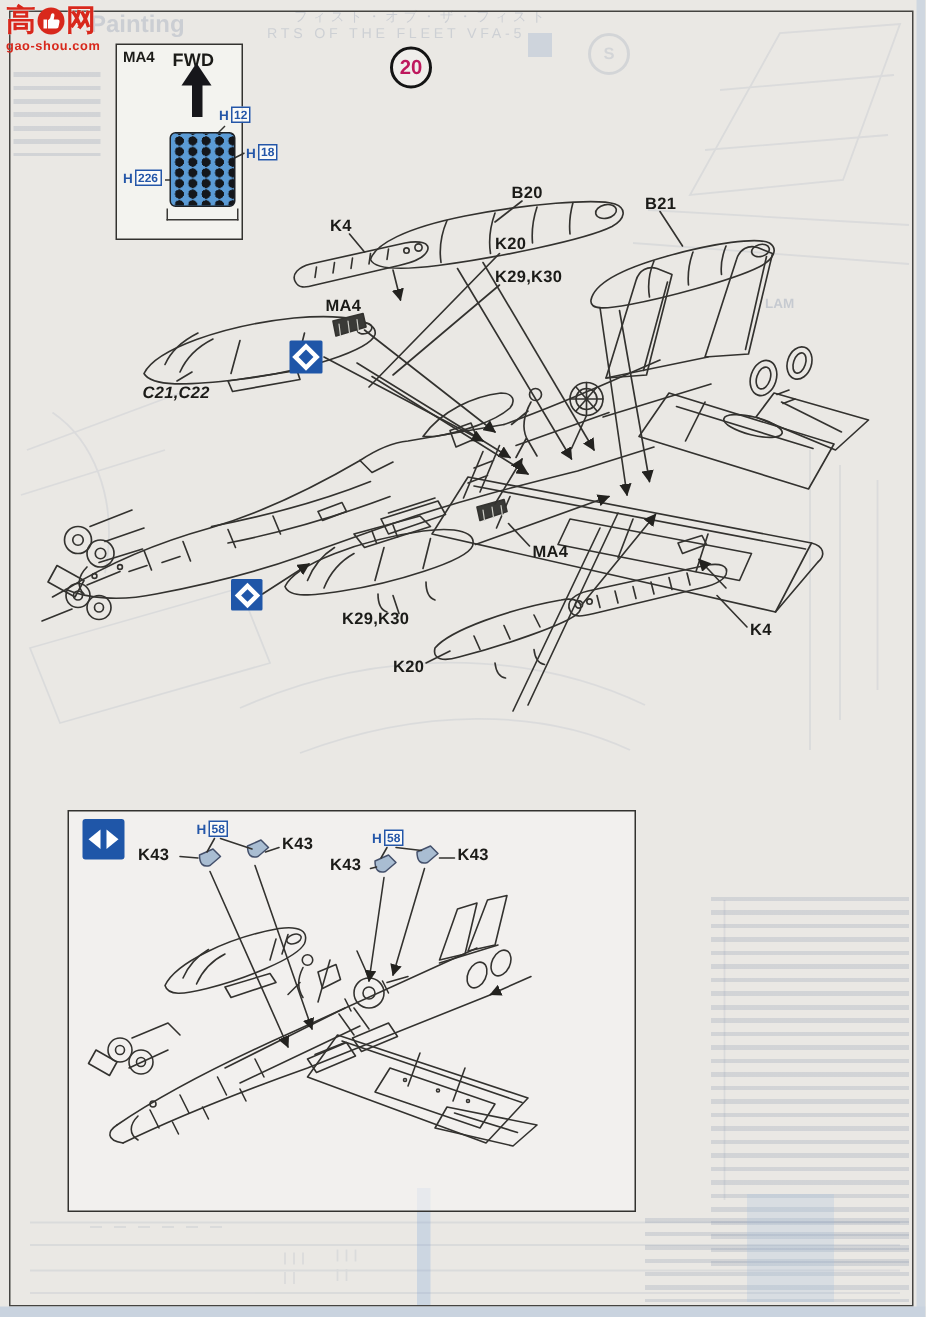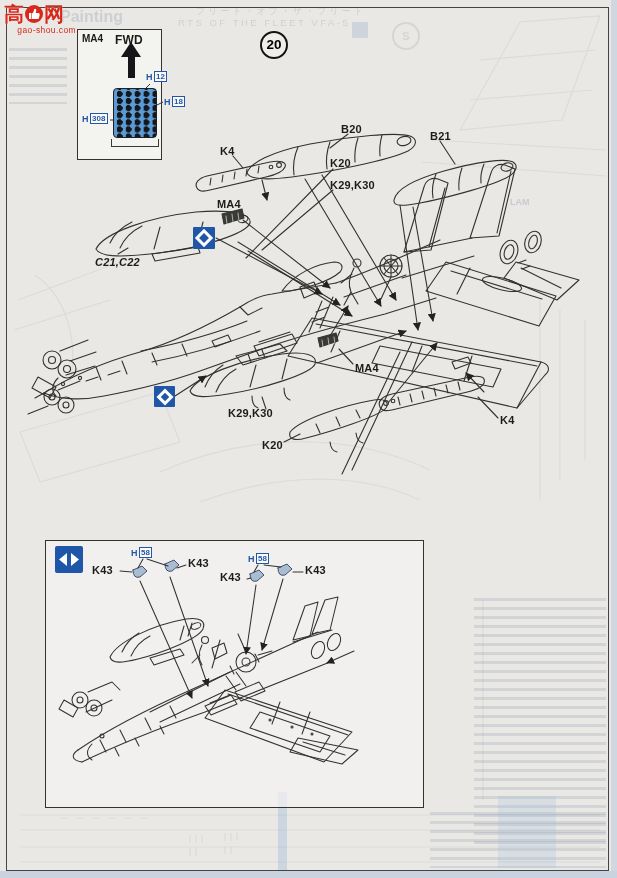--- a/index.html
+++ b/index.html
@@ -36,41 +36,41 @@
   .fwdHead{left:121px;top:42px;width:0;height:0;border-left:10px solid transparent;border-right:10px solid transparent;border-bottom:15px solid #16161a;}
   .fwdShaft{left:128px;top:56px;width:7px;height:22px;background:#16161a;}
   
   .lbl{font-weight:700;font-size:11px;color:#1b1b18;white-space:nowrap;letter-spacing:.2px;}
   .lbl-sm{font-weight:700;font-size:10.5px;color:#1b1b18;}
   
   .hc{display:flex;align-items:center;gap:1px;color:#2456a8;font-weight:700;font-size:9px;white-space:nowrap;}
   .hc .hbox{border:1px solid #2456a8;font-size:8px;line-height:9px;padding:0 1.5px;background:rgba(252,252,250,.9);}
   
   .step{left:260px;top:31px;width:24px;height:24px;border:2.4px solid #141414;border-radius:50%;
-        text-align:center;line-height:24px;font-weight:700;font-size:13.5px;color:#000000;background:rgba(245,244,241,.5);}
+        text-align:center;line-height:24px;font-weight:700;font-size:13.5px;color:#be185d;background:rgba(245,244,241,.5);}
   
   .dia{background:#1f56a8;border-radius:1px;}
   .dia .w{position:absolute;left:50%;top:50%;width:13px;height:13px;background:#fff;transform:translate(-50%,-50%) rotate(45deg);}
   .dia .b{position:absolute;left:50%;top:50%;width:7px;height:7px;background:#1f56a8;transform:translate(-50%,-50%) rotate(45deg);}
   
   .logo{left:4px;top:3px;width:72px;height:46px;}
   .logoRow{display:flex;align-items:center;gap:1px;}
   .logoChar{color:#d8281c;font-weight:700;font-size:20px;line-height:22px;text-shadow:0 0 1px #fff;}
   .logoBadge{width:18px;height:18px;border-radius:50%;background:#d8281c;position:relative;flex:0 0 auto;}
-  .logoUrl{color:#d8281c;font-weight:400;font-size:8.5px;letter-spacing:.4px;margin-top:0px;text-align:right;}
+  .logoUrl{color:#d8281c;font-weight:700;font-size:8.5px;letter-spacing:.4px;margin-top:0px;}
   svg.art{left:0;top:0;width:617px;height:878px;pointer-events:none;}
 </style>
 </head>
 <body>
 
 <div class="abs" style="left:0;top:0;width:617px;height:878px;">
 
   <div>
     <div class="abs ghostText g-painting">Painting</div>
-    <div class="abs ghostText g-jp">フリート・オブ・ザ・フリート</div>
+    <div class="abs ghostText g-jp">フィスト・オブ・ザ・フィスト</div>
     <div class="abs ghostText g-en">RTS OF THE FLEET VFA-5</div>
     <div class="abs ghostText g-lam">LAM</div>
     <div class="abs g-chip"></div>
     <div class="abs g-stamp">S</div>
     <div class="abs g-col" style="left:474px;top:598px;width:132px;height:250px;"></div>
     <div class="abs g-col" style="left:9px;top:48px;width:58px;height:56px;"></div>
     <div class="abs g-col" style="left:430px;top:812px;width:176px;height:56px;"></div>
     <div class="abs g-band" style="left:278px;top:792px;width:9px;height:78px;opacity:.45;"></div>
     <div class="abs g-band" style="left:498px;top:796px;width:58px;height:72px;opacity:.28;"></div>
   </div>
@@ -326,21 +326,21 @@
   <div class="abs hc" style="left:146px;top:71px;">
     <span>H</span>
       <span class="hbox">12</span>
   </div>
   <div class="abs hc" style="left:164px;top:96px;">
     <span>H</span>
       <span class="hbox">18</span>
   </div>
   <div class="abs hc" style="left:82px;top:113px;">
     <span>H</span>
-      <span class="hbox">308</span>
+      <span class="hbox">226</span>
   </div>
 
   <div class="abs step">20</div>
 
   <div class="abs lbl" style="left:220px;top:145px;">K4</div>
   <div class="abs lbl" style="left:341px;top:123px;">B20</div>
   <div class="abs lbl" style="left:430px;top:130px;">B21</div>
   <div class="abs lbl" style="left:330px;top:157px;">K20</div>
   <div class="abs lbl" style="left:330px;top:179px;">K29,K30</div>
   <div class="abs lbl" style="left:217px;top:198px;">MA4</div>

